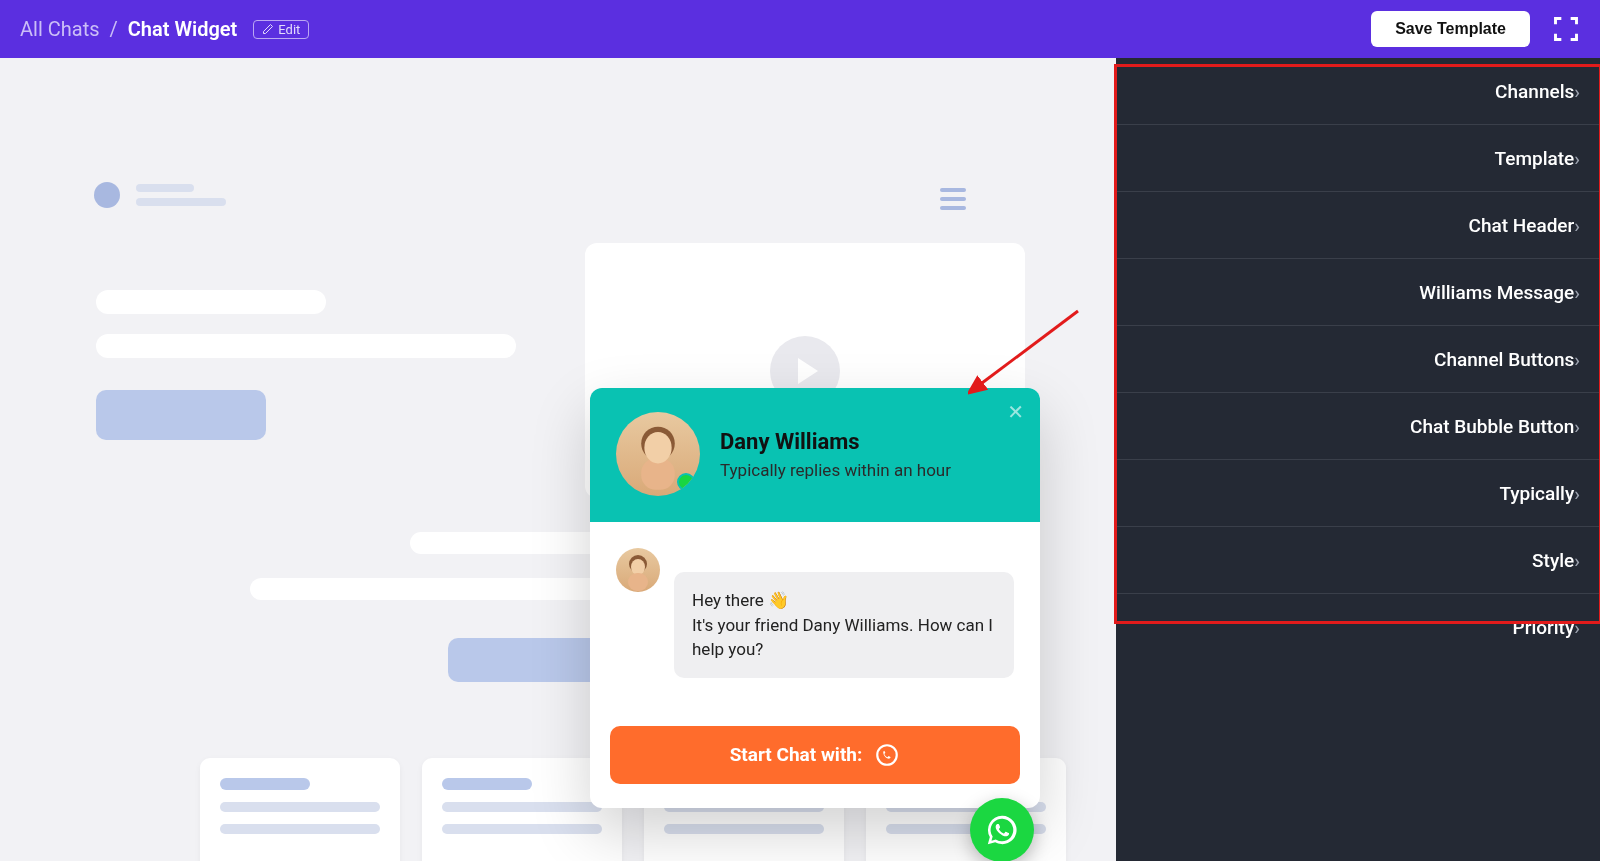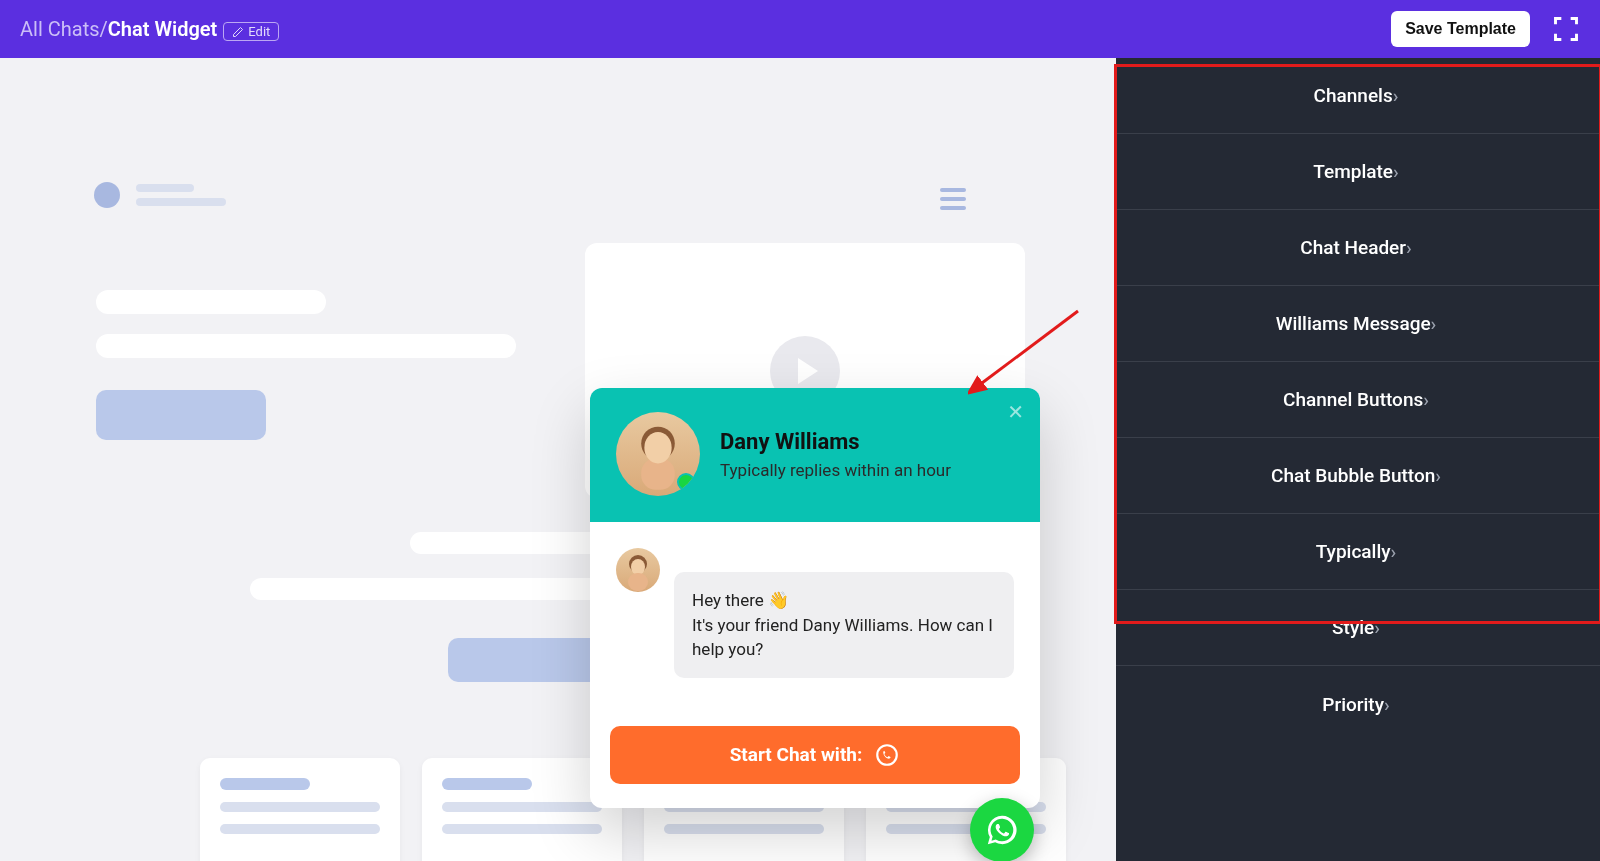--- a/index.html
+++ b/index.html
@@ -1,34 +1,34 @@
 <!DOCTYPE html>
 <html><head>
 <meta charset="utf-8">
 <style>
 * { margin: 0; padding: 0; box-sizing: border-box; }
 body { font-family: -apple-system, BlinkMacSystemFont, "Segoe UI", Roboto, Helvetica, Arial, sans-serif; width: 1600px; height: 861px; overflow: hidden; background: #f2f2f5; }
 
 
 .topbar { height: 58px; background: #5b2fe0; display: flex; align-items: center; padding: 0 20px; color: #fff; }
-.breadcrumb { display: flex; align-items: flex-end; font-size: 20px; }
+.breadcrumb { display: flex; align-items: center; gap: 10px; font-size: 20px; }
 .breadcrumb .crumb-root { color: #cbbef7; }
 .breadcrumb .sep { color: #cbbef7; }
 .breadcrumb .crumb-current { font-weight: 600; color: #fff; }
 .edit-pill { border: 1px solid #bba7f3; border-radius: 4px; padding: 1px 8px; font-size: 13px; color: #e2dbfb; display: inline-flex; align-items: center; gap: 4px; margin-left: 6px; }
 .topbar-spacer { flex: 1; }
-.save-btn { background: #fff; color: #111; border: none; border-radius: 6px; padding: 9px 14px; font-size: 16px; font-weight: 600; cursor: pointer; }
+.save-btn { background: #fff; color: #111; border: none; border-radius: 6px; padding: 9px 24px; font-size: 16px; font-weight: 600; cursor: pointer; }
 .fullscreen-btn { margin-left: 22px; width: 28px; height: 28px; cursor: pointer; color: #fff; }
 
 
 .main { display: flex; height: 803px; }
 .canvas-area { flex: 1; position: relative; background: #f2f2f5; }
 .side-panel { width: 484px; background: #242934; border-left: 2px solid #d33; border-right: 2px solid #d33; border-top: 2px solid #d33; border-bottom: 2px solid #d33; position: relative; }
 .side-panel .redbox { position: absolute; top: 6px; left: -2px; right: -2px; height: 560px; border: 3px solid #e21b1b; pointer-events:none; }
-.panel-row { height: 76px; display: flex; align-items: center; justify-content: center; padding: 0 20px 0 16px; color: #fff; font-size: 19px; font-weight: 500; border-bottom: 1px solid #3a3f4a; cursor: pointer; }
+.panel-row { height: 67px; display: flex; align-items: center; justify-content: flex-end; padding: 0 20px 0 16px; color: #fff; font-size: 19px; font-weight: 500; border-bottom: 1px solid #3a3f4a; cursor: pointer; }
 .panel-row:last-child { border-bottom: none; }
 .chevron { color: #9aa0ad; }
 .mock-header { display: flex; align-items: center; gap: 16px; }
 .mock-avatar { width: 26px; height: 26px; background: #a8b8e0; border-radius: 50%; }
 .mock-lines { display: flex; flex-direction: column; gap: 6px; }
 .mock-line { height: 8px; background: #d9dfee; border-radius: 4px; }
 .mock-burger { position: absolute; right: 30px; top: 0; width: 26px; }
 .mock-burger div { height: 4px; background: #a8b8e0; margin-bottom: 5px; border-radius: 2px; }
 
 

